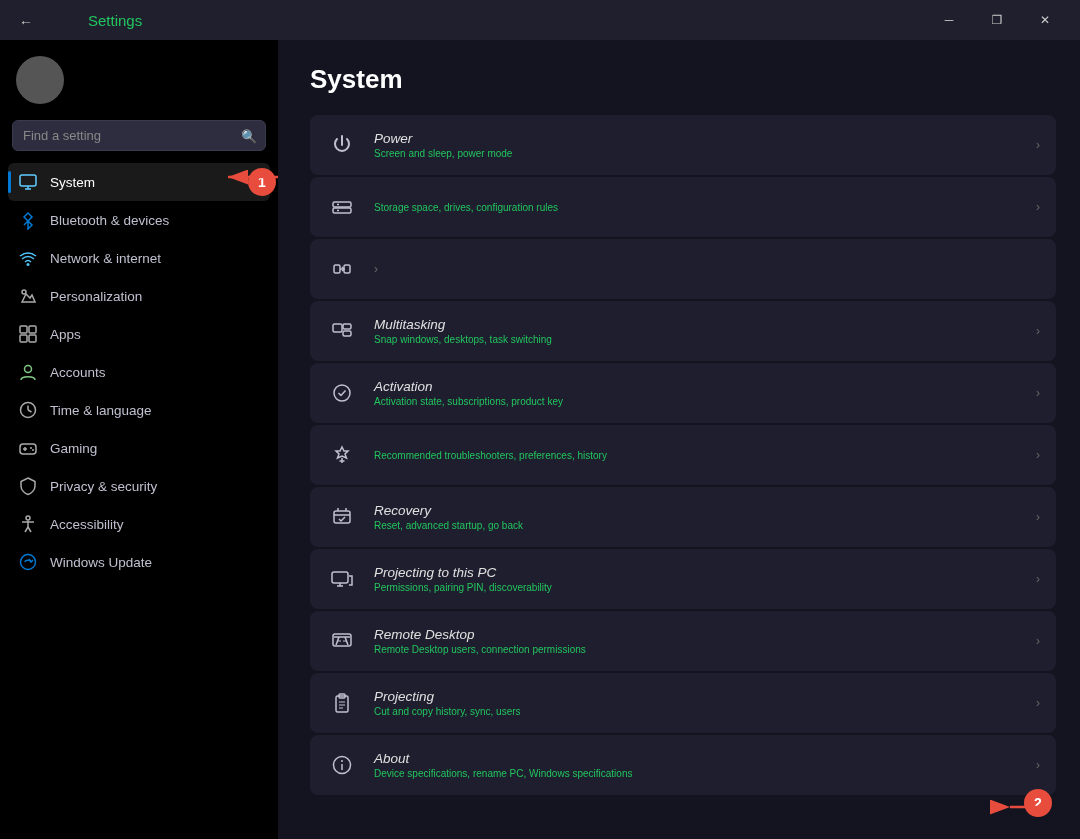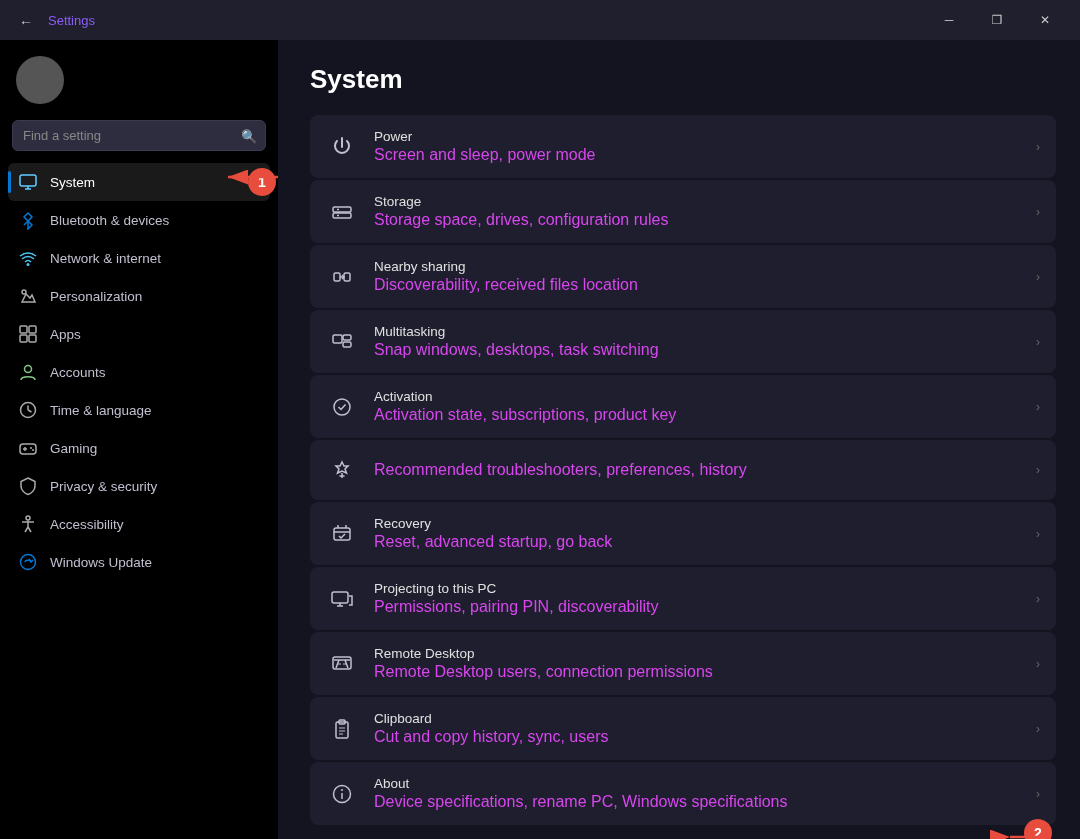--- a/index.html
+++ b/index.html
@@ -33,22 +33,23 @@
       height: 28px;
       border-radius: 4px;
       display: flex;
       align-items: center;
       justify-content: center;
       cursor: pointer;
       color: #ccc;
       font-size: 14px;
     }
     .titlebar-title {
-      color: #8b5cf6;
-      font-size: 13px;
+      color: #22c55e;
+      font-size: 15px;
+      margin-left: 40px;
     }
     .titlebar-controls {
       display: flex;
       gap: 2px;
     }
     .titlebar-btn {
       width: 46px;
       height: 32px;
       display: flex;
       align-items: center;
@@ -204,24 +205,25 @@
     }
 
     .settings-item-text {
       flex: 1;
     }
     .settings-item-title {
       color: #e0e0e0;
       font-size: 13.5px;
       font-weight: 500;
       margin-bottom: 2px;
+      font-style: italic;
     }
     .settings-item-desc {
-      color: #d946ef;
-      font-size: 16px;
+      color: #22c55e;
+      font-size: 10px;
     }
 
     .settings-item-chevron {
       color: #666;
       font-size: 12px;
     }
 
     
     .badge-circle {
       width: 28px;
@@ -444,38 +446,33 @@
       <div class="settings-item">
         <div class="settings-item-icon">
           <svg width="24" height="24" viewBox="0 0 24 24" fill="none">
             <rect x="3" y="7" width="18" height="5" rx="1.5" stroke="#c0c0d0" stroke-width="1.5" fill="none"></rect>
             <rect x="3" y="13" width="18" height="5" rx="1.5" stroke="#c0c0d0" stroke-width="1.5" fill="none"></rect>
             <line x1="7" y1="9.5" x2="9" y2="9.5" stroke="#c0c0d0" stroke-width="1.5"></line>
             <line x1="7" y1="15.5" x2="9" y2="15.5" stroke="#c0c0d0" stroke-width="1.5"></line>
           </svg>
         </div>
         <div class="settings-item-text">
-          <div class="settings-item-title">Storage</div>
           <div class="settings-item-desc">Storage space, drives, configuration rules</div>
         </div>
         <div class="settings-item-chevron">›</div>
       </div>
 
       <div class="settings-item">
         <div class="settings-item-icon">
           <svg width="24" height="24" viewBox="0 0 24 24" fill="none">
             <rect x="4" y="8" width="6" height="8" rx="1.5" stroke="#c0c0d0" stroke-width="1.5" fill="none"></rect>
             <rect x="14" y="8" width="6" height="8" rx="1.5" stroke="#c0c0d0" stroke-width="1.5" fill="none"></rect>
             <path d="M10 12 L14 12" stroke="#c0c0d0" stroke-width="1.5"></path>
             <path d="M12 10 L14 12 L12 14" stroke="#c0c0d0" stroke-width="1.5" fill="none"></path>
           </svg>
-        </div>
-        <div class="settings-item-text">
-          <div class="settings-item-title">Nearby sharing</div>
-          <div class="settings-item-desc">Discoverability, received files location</div>
         </div>
         <div class="settings-item-chevron">›</div>
       </div>
 
       <div class="settings-item">
         <div class="settings-item-icon">
           <svg width="24" height="24" viewBox="0 0 24 24" fill="none">
             <rect x="3" y="5" width="9" height="8" rx="1.5" stroke="#c0c0d0" stroke-width="1.5" fill="none"></rect>
             <rect x="13" y="5" width="8" height="5" rx="1.5" stroke="#c0c0d0" stroke-width="1.5" fill="none"></rect>
             <rect x="13" y="12" width="8" height="5" rx="1.5" stroke="#c0c0d0" stroke-width="1.5" fill="none"></rect>
@@ -571,21 +568,21 @@
         <div class="settings-item-icon">
           <svg width="24" height="24" viewBox="0 0 24 24" fill="none">
             <rect x="6" y="5" width="12" height="16" rx="1.5" stroke="#c0c0d0" stroke-width="1.5" fill="none"></rect>
             <rect x="9" y="3" width="6" height="4" rx="1" stroke="#c0c0d0" stroke-width="1.5" fill="none"></rect>
             <line x1="9" y1="11" x2="15" y2="11" stroke="#c0c0d0" stroke-width="1"></line>
             <line x1="9" y1="14" x2="15" y2="14" stroke="#c0c0d0" stroke-width="1"></line>
             <line x1="9" y1="17" x2="13" y2="17" stroke="#c0c0d0" stroke-width="1"></line>
           </svg>
         </div>
         <div class="settings-item-text">
-          <div class="settings-item-title">Clipboard</div>
+          <div class="settings-item-title">Projecting</div>
           <div class="settings-item-desc">Cut and copy history, sync, users</div>
         </div>
         <div class="settings-item-chevron">›</div>
       </div>
 
       <div class="settings-item" style="position:relative;">
         <div class="settings-item-icon">
           <svg width="24" height="24" viewBox="0 0 24 24" fill="none">
             <circle cx="12" cy="12" r="8.5" stroke="#c0c0d0" stroke-width="1.5" fill="none"></circle>
             <line x1="12" y1="11" x2="12" y2="17" stroke="#c0c0d0" stroke-width="1.5"></line>

